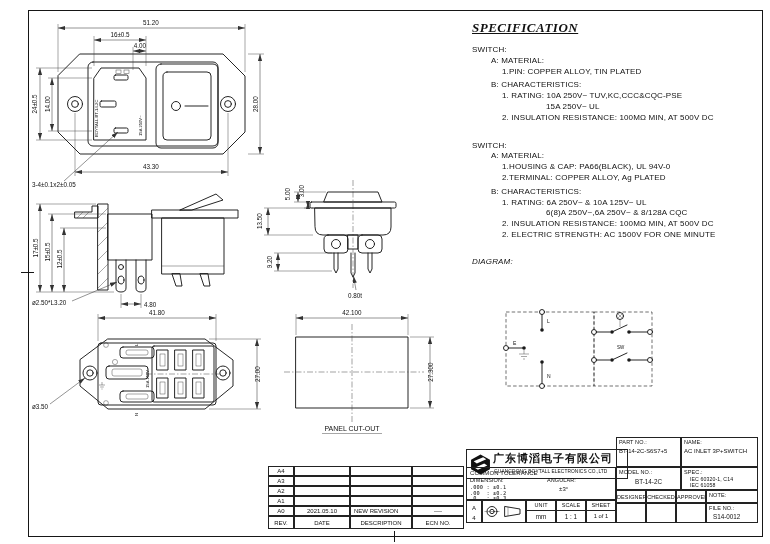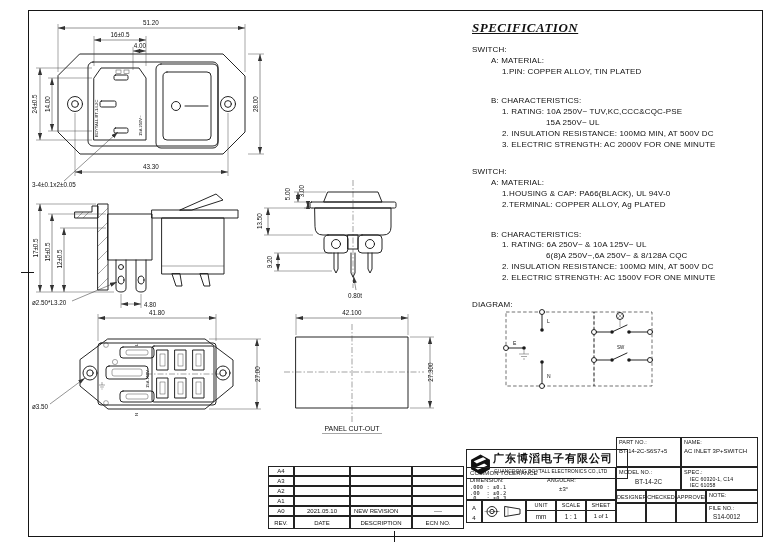--- a/index.html
+++ b/index.html
@@ -17,21 +17,21 @@
   svg .fillb{fill:#1a1a1a;stroke:none;}
   svg .w{fill:#fff;}
   svg text{fill:#111;font-family:"Liberation Sans",sans-serif;font-size:6.3px;}
   svg text.sm{font-size:4.2px;}
   
   #spec{left:472px;top:20px;width:296px;}
   #spec .t{font-family:"Liberation Serif",serif;font-style:italic;font-weight:bold;
            font-size:13px;text-decoration:underline;letter-spacing:.5px;margin-bottom:9px;}
   #spec .l{font-size:8px;line-height:10.8px;height:10.8px;white-space:pre;letter-spacing:.15px;}
   .i1{padding-left:19px;} .i2{padding-left:30px;} .i3{padding-left:74px;}
-  .g1{margin-top:19px;} .g2{margin-top:17px;} .g3{margin-top:16px;}
+  .g1{margin-top:3px;} .g2{margin-top:17px;} .g3{margin-top:16px;font-style:italic;}
   
   .tbc{position:absolute;border:0.8px solid #222;box-sizing:border-box;overflow:hidden;}
   .lb{font-size:5.5px;letter-spacing:.1px;}
   .vl{font-size:6.3px;}
   .ctr{text-align:center;}
   .mono{font-family:"DejaVu Sans Mono",monospace;}
   #titleblock{left:466px;top:437px;width:292px;height:86px;}
   #revtable{left:268px;top:466px;width:196px;height:63px;font-size:6px;}
   #revtable .tbc{display:flex;align-items:center;justify-content:center;}
   #revtable .left{justify-content:flex-start;padding-left:3px;}
@@ -264,21 +264,20 @@
 
   <div id="spec" class="abs">
     <div class="t">SPECIFICATION</div>
     <div class="l">SWITCH:</div>
     <div class="l i1">A: MATERIAL:</div>
     <div class="l i2">1.PIN: COPPER ALLOY, TIN PLATED</div>
     <div class="l i1 g1">B: CHARACTERISTICS:</div>
     <div class="l i2">1. RATING: 10A 250V~ TUV,KC,CCC&amp;CQC-PSE</div>
     <div class="l i3">15A 250V~ UL</div>
     <div class="l i2">2. INSULATION RESISTANCE: 100MΩ MIN, AT 500V DC</div>
-    <div class="l i2">3. ELECTRIC STRENGTH: AC 2000V FOR ONE MINUTE</div>
     <div class="l g2">SWITCH:</div>
     <div class="l i1">A: MATERIAL:</div>
     <div class="l i2">1.HOUSING &amp; CAP: PA66(BLACK), UL 94V-0</div>
     <div class="l i2">2.TERMINAL: COPPER ALLOY, Ag PLATED</div>
     <div class="l i1 g1">B: CHARACTERISTICS:</div>
     <div class="l i2">1. RATING: 6A 250V~ &amp; 10A 125V~ UL</div>
     <div class="l i3">6(8)A 250V~,6A 250V~ &amp; 8/128A CQC</div>
     <div class="l i2">2. INSULATION RESISTANCE: 100MΩ MIN, AT 500V DC</div>
     <div class="l i2">2. ELECTRIC STRENGTH: AC 1500V FOR ONE MINUTE</div>
     <div class="l g3">DIAGRAM:</div>

